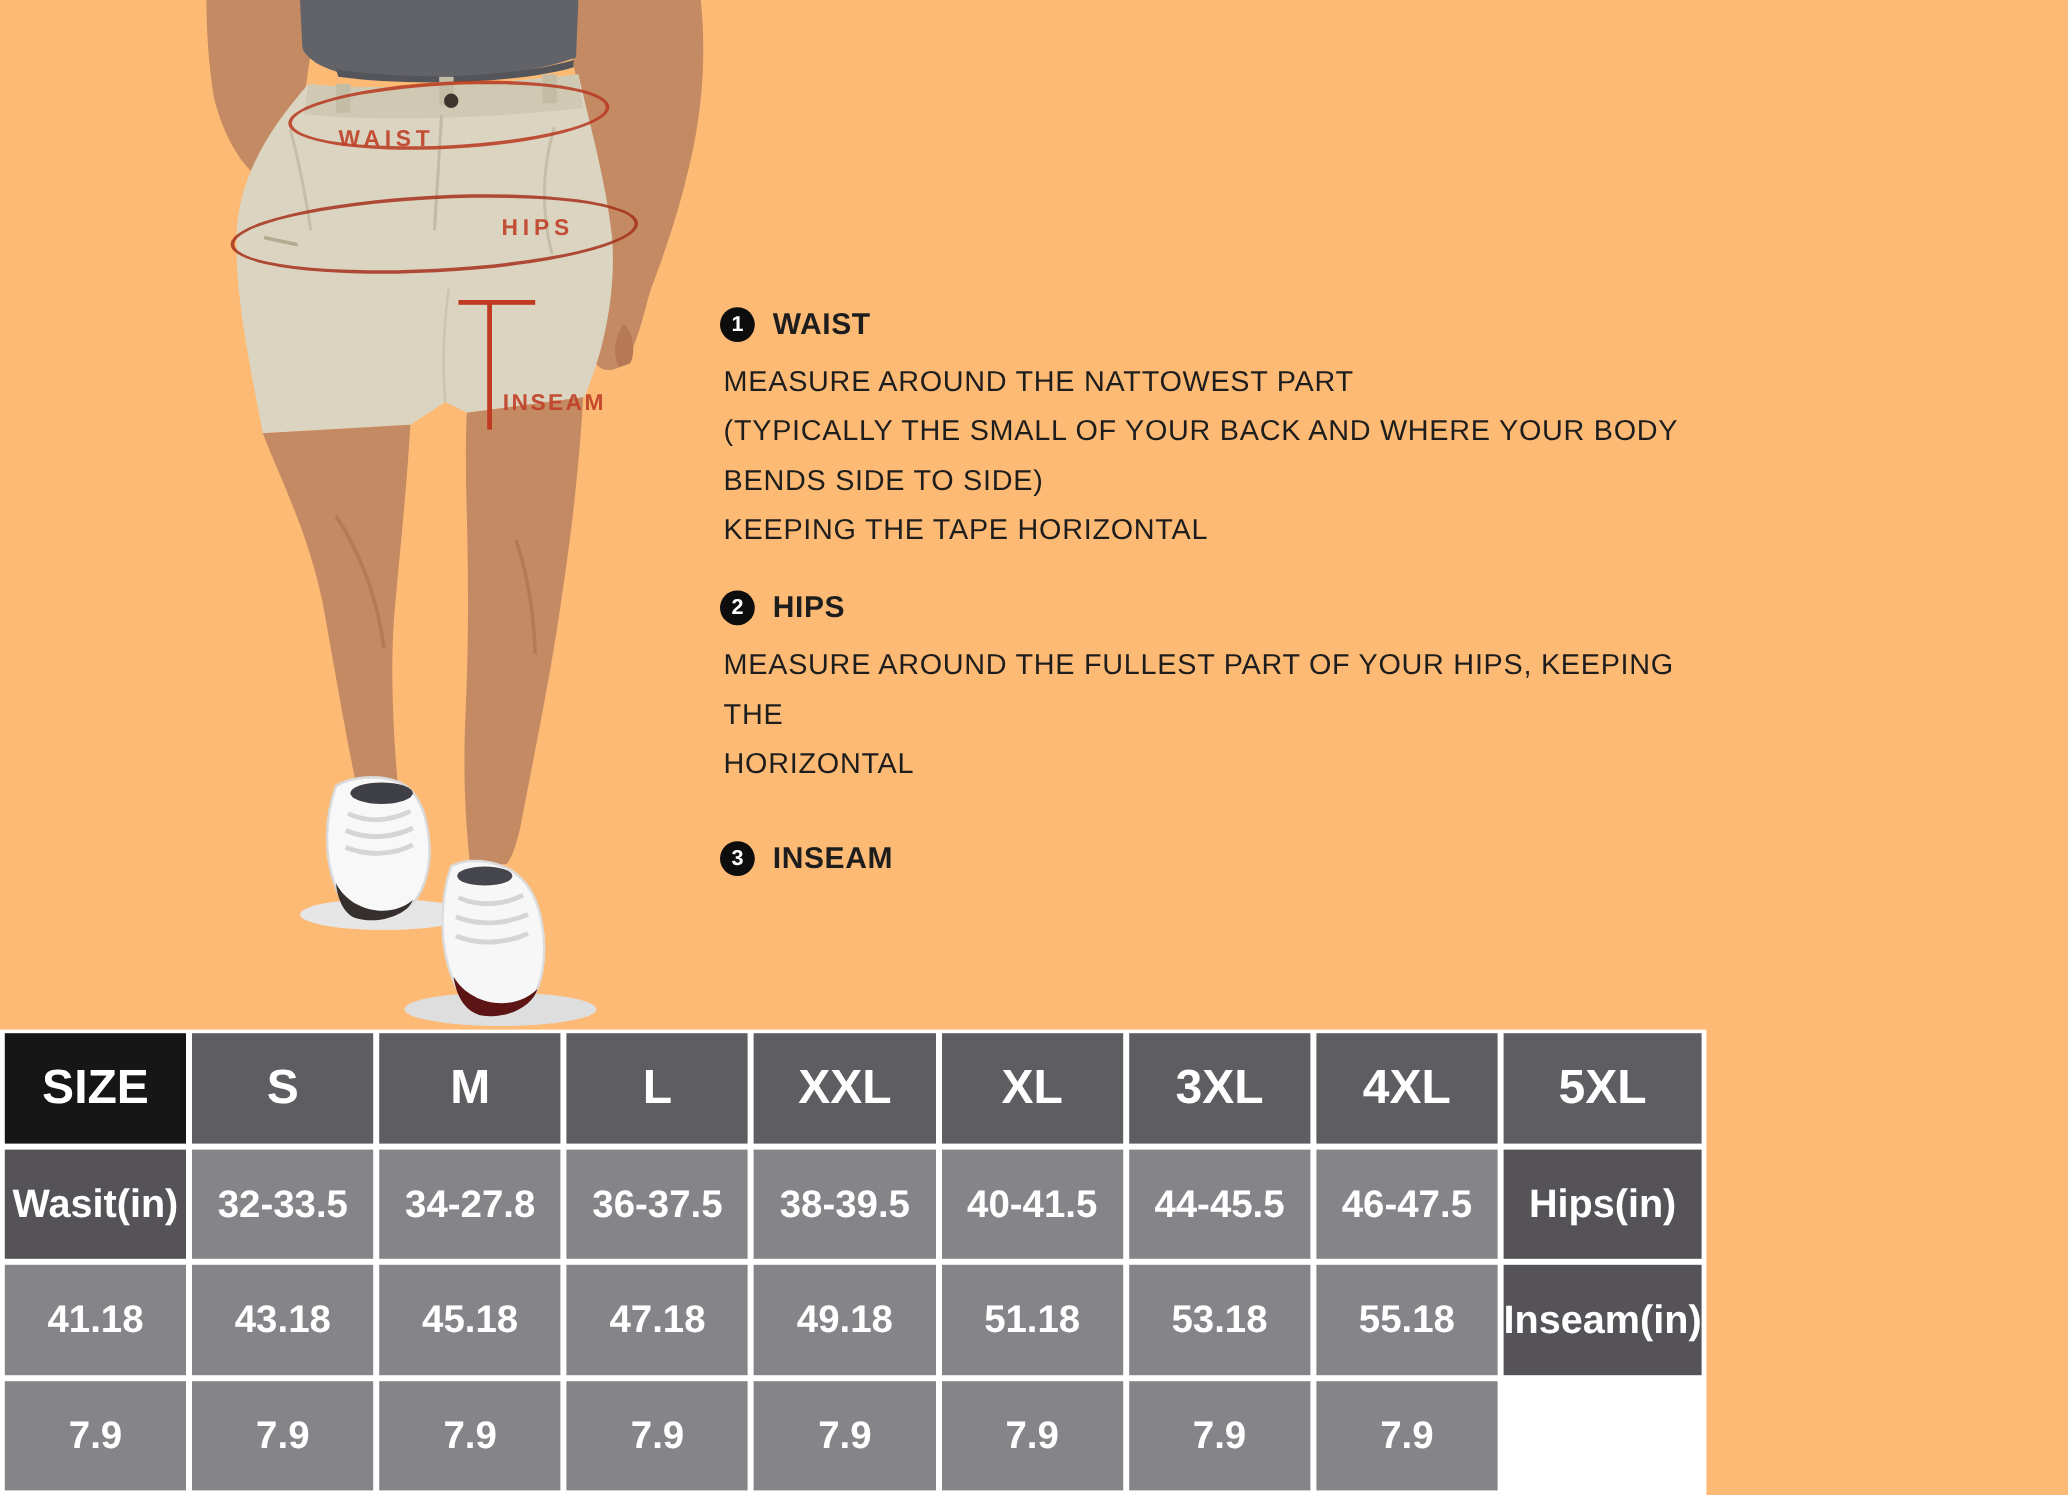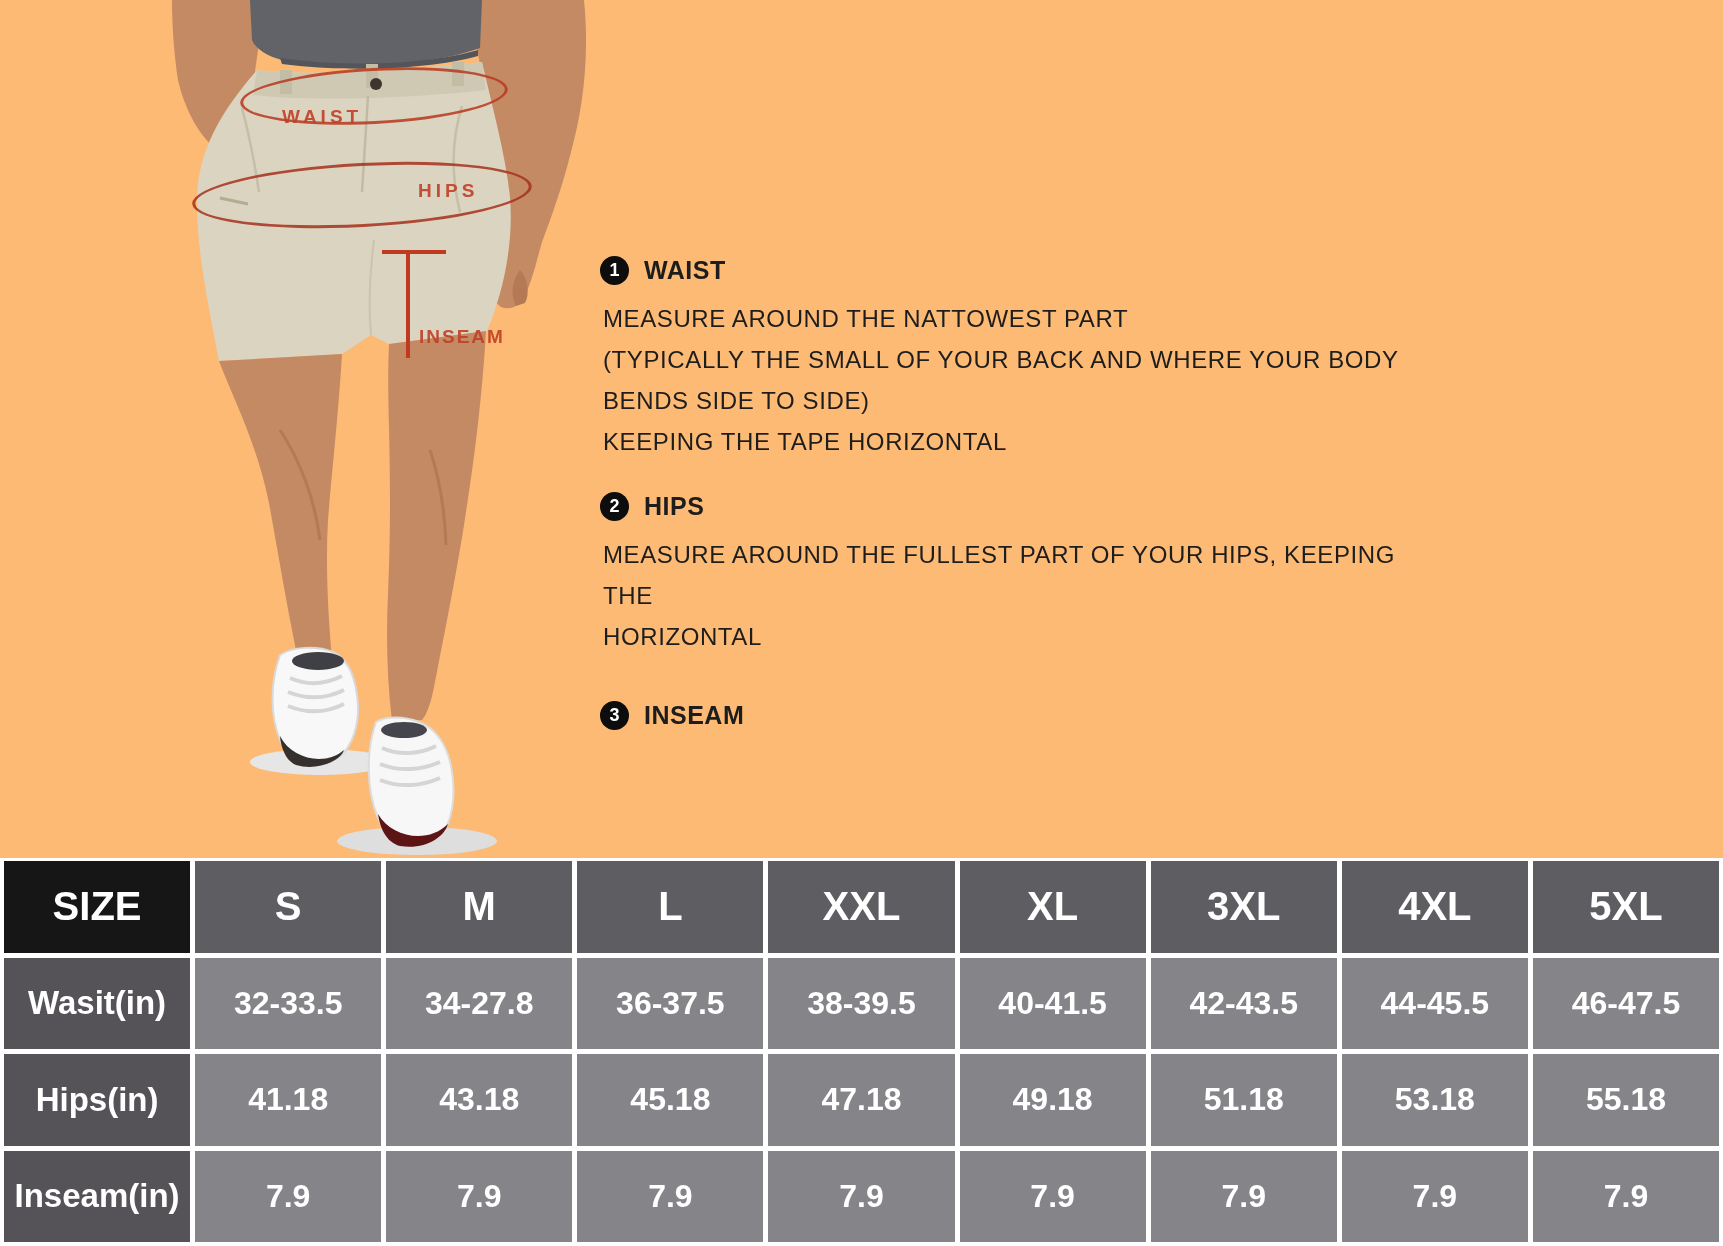--- a/index.html
+++ b/index.html
@@ -26,21 +26,21 @@
   .badge{width:29px;height:29px;border-radius:50%;background:#0d0d0d;color:#fff;
          display:flex;align-items:center;justify-content:center;
          font-size:18px;font-weight:700;flex:0 0 auto;}
   .instr-title{font-size:25px;font-weight:700;letter-spacing:.5px;}
   .instr-body{margin:10px 0 0 3px;font-size:24px;line-height:41px;letter-spacing:.6px;}
   .instr-body p{margin:0;}
   .step + .step{margin-top:26px;}
   .step:last-child{margin-top:40px;}
 
   
-  .size-table{position:absolute;left:0;top:858px;width:1723px;height:388px;
+  .size-table{position:absolute;left:0;top:858px;width:1422px;height:388px;
               display:grid;grid-template-columns:repeat(9,1fr);grid-template-rows:repeat(4,1fr);
               gap:5px;padding:3px 4px 4px 4px;box-sizing:border-box;background:#ffffff;}
   .cell{display:flex;align-items:center;justify-content:center;color:#ffffff;}
   .cell.h{background:#5e5d61;font-size:40px;font-weight:700;}
   .cell.h-size{background:#161616;font-size:40px;font-weight:700;}
   .cell.rlabel{background:#555358;font-size:33px;font-weight:700;}
   .cell.val{background:#858489;font-size:32px;font-weight:700;}
 </style>
 </head>
 <body>
@@ -155,21 +155,20 @@
     <div class="cell h">3XL</div>
     <div class="cell h">4XL</div>
     <div class="cell h">5XL</div>
 
     <div class="cell rlabel">Wasit(in)</div>
     <div class="cell val">32-33.5</div>
     <div class="cell val">34-27.8</div>
     <div class="cell val">36-37.5</div>
     <div class="cell val">38-39.5</div>
     <div class="cell val">40-41.5</div>
-    <div class="cell val">42-43.5</div>
     <div class="cell val">44-45.5</div>
     <div class="cell val">46-47.5</div>
 
     <div class="cell rlabel">Hips(in)</div>
     <div class="cell val">41.18</div>
     <div class="cell val">43.18</div>
     <div class="cell val">45.18</div>
     <div class="cell val">47.18</div>
     <div class="cell val">49.18</div>
     <div class="cell val">51.18</div>

